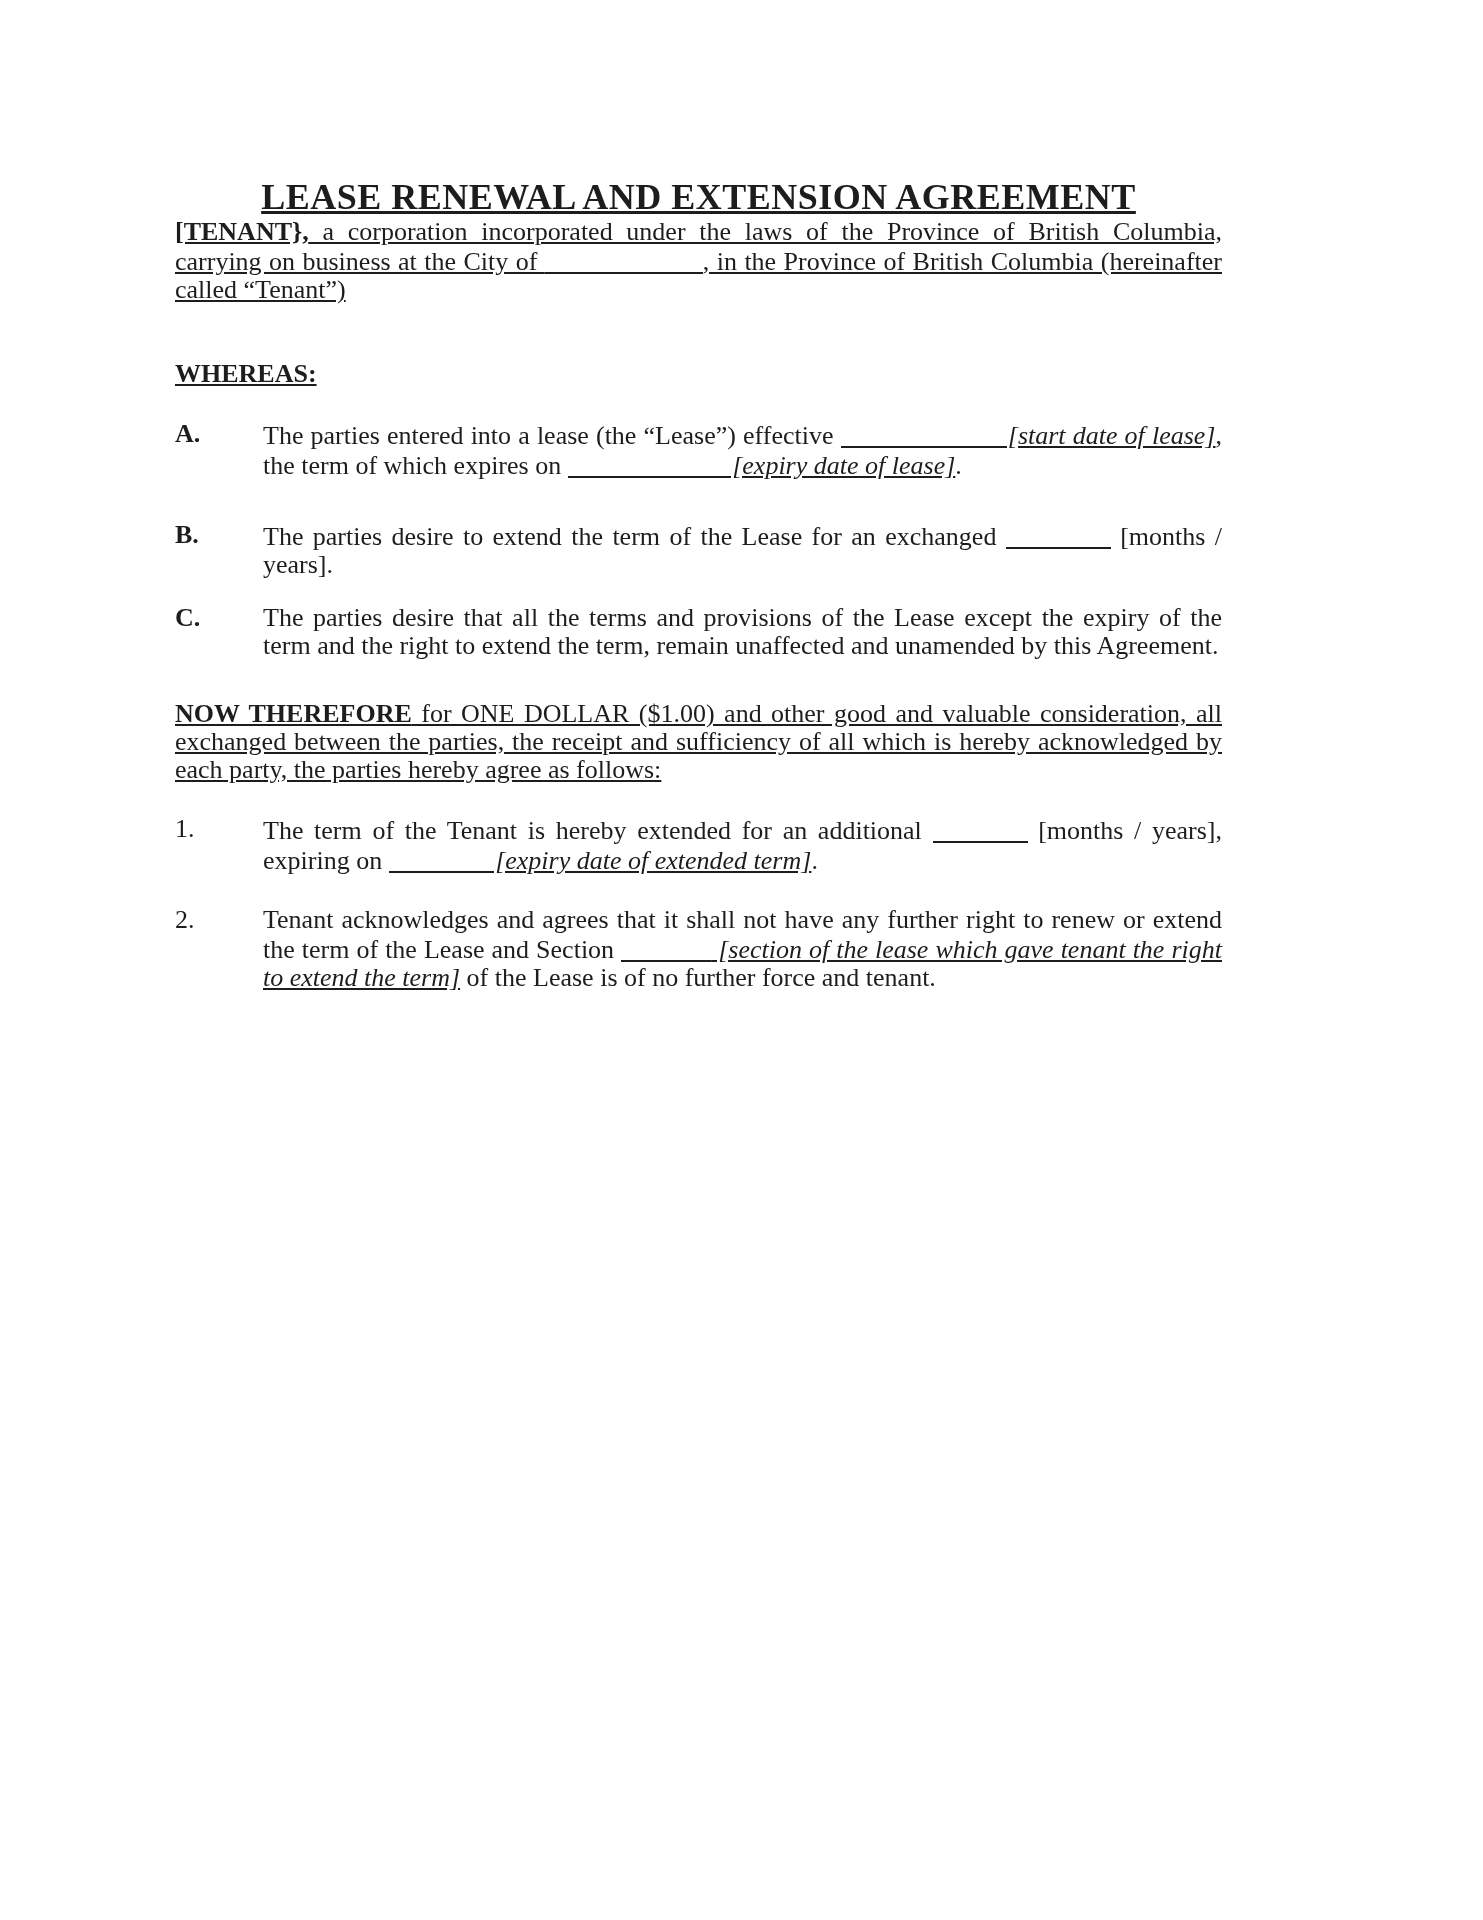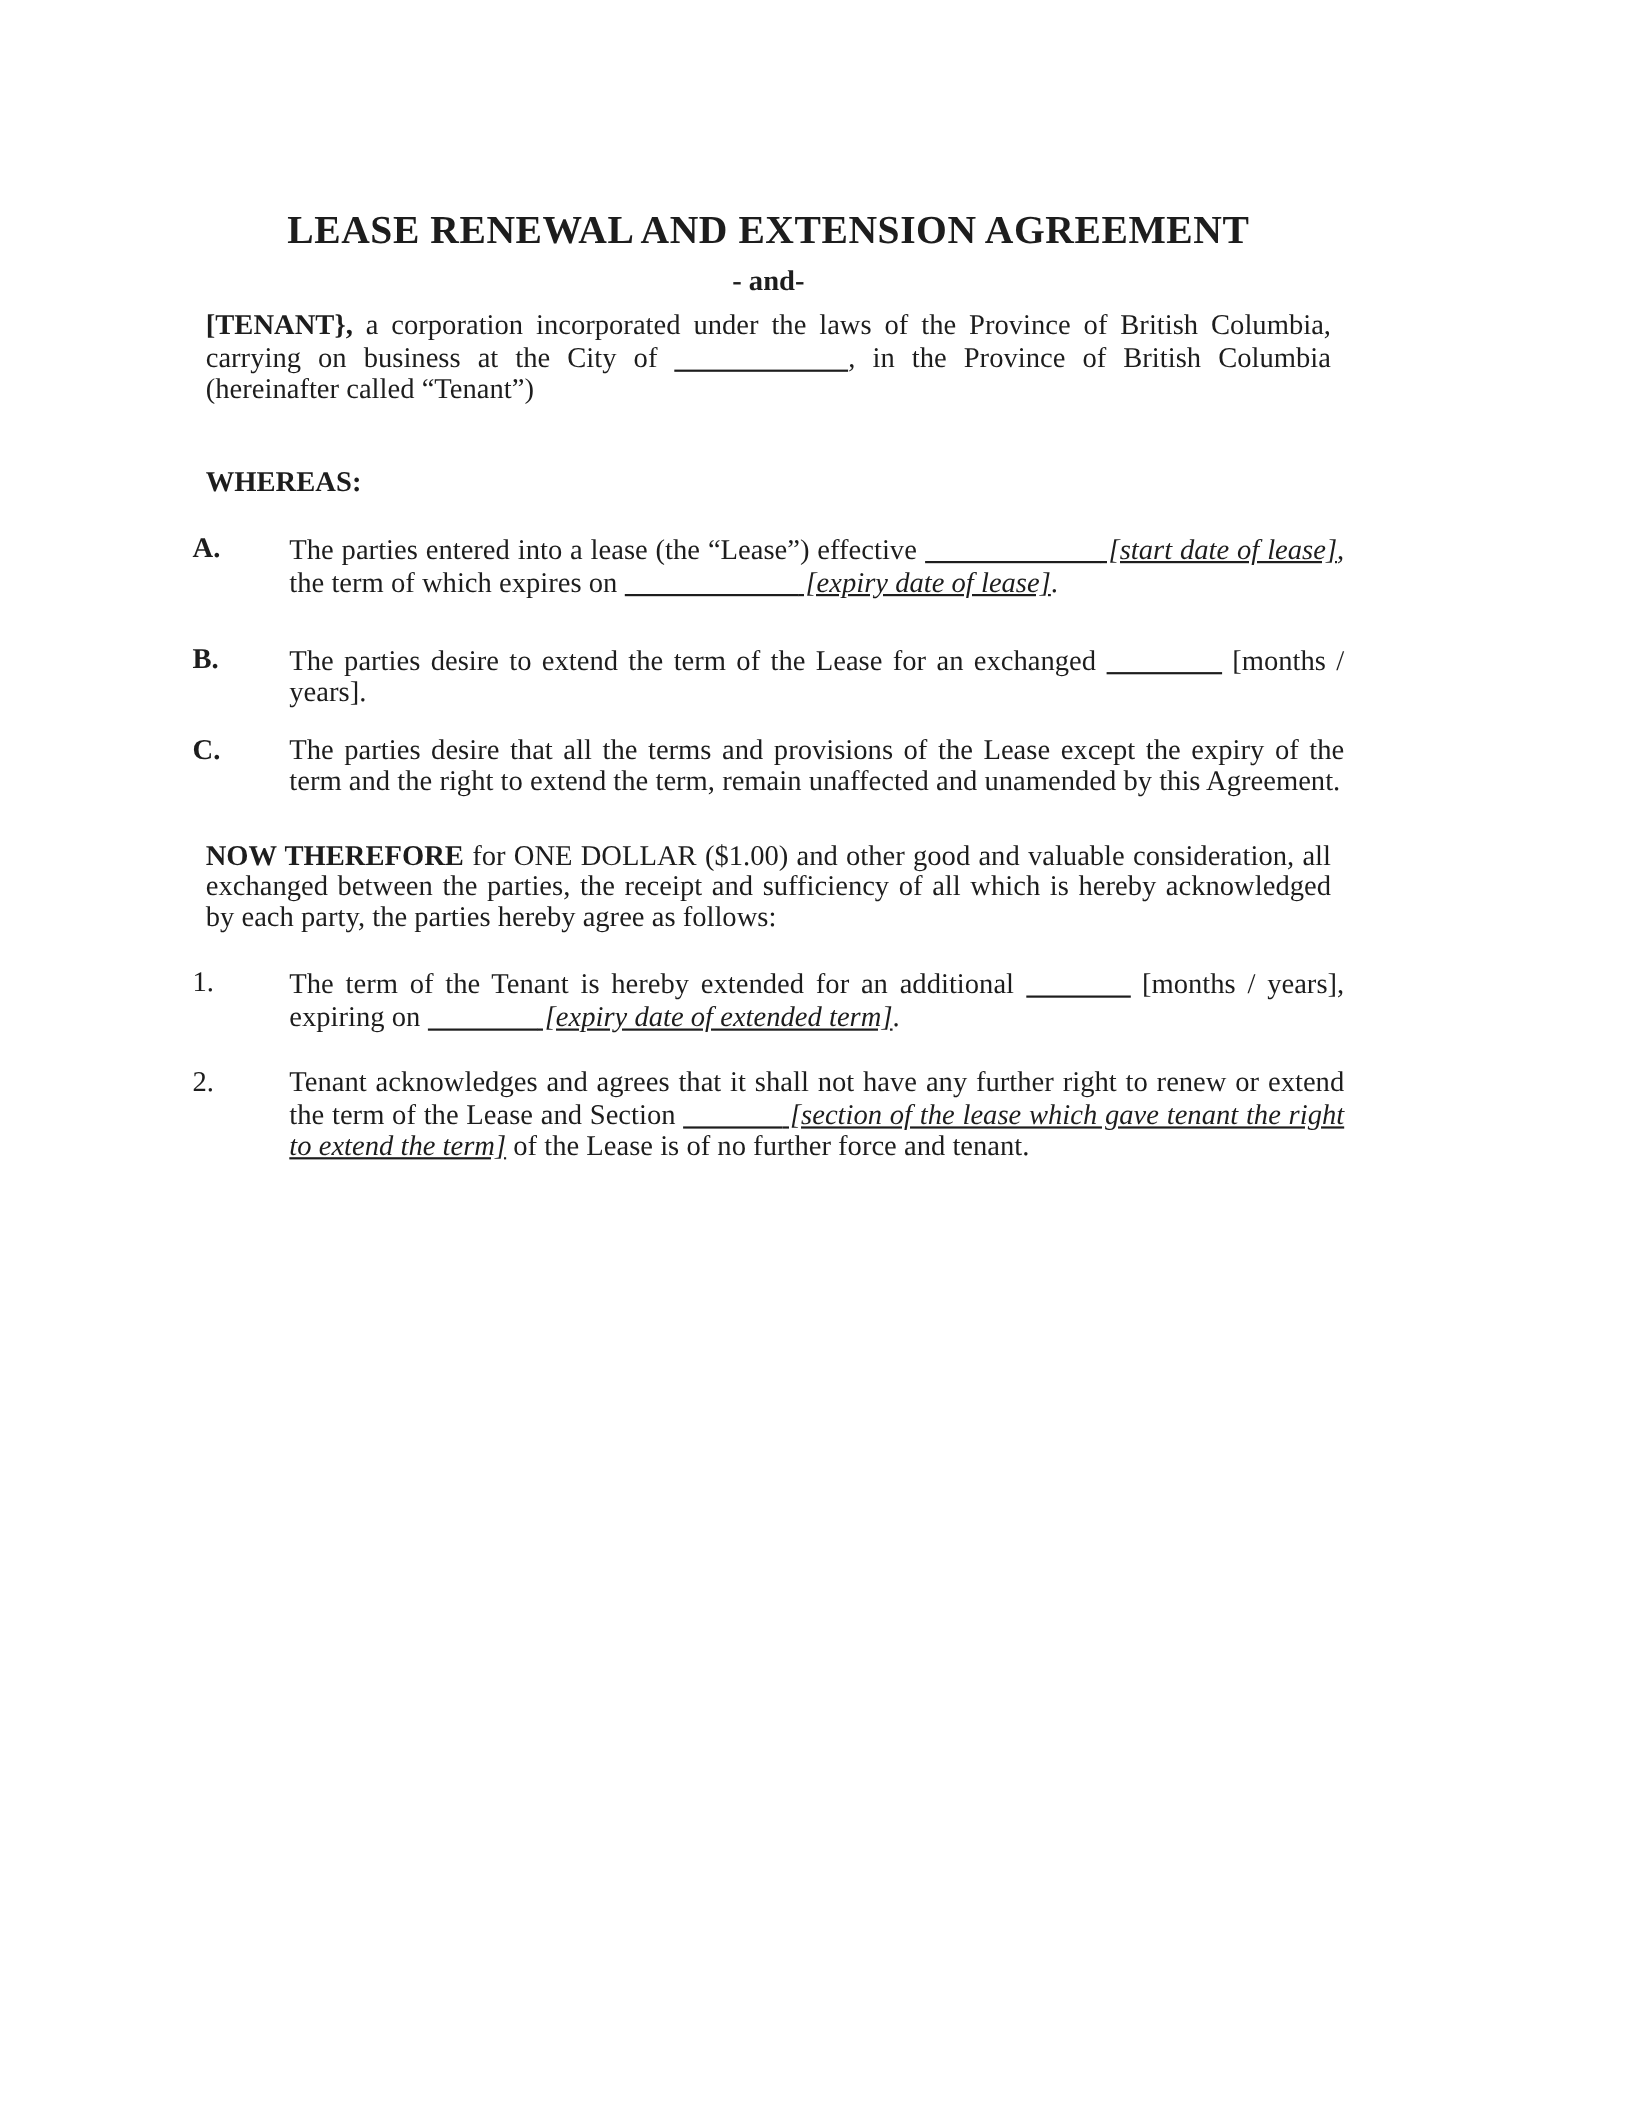--- a/index.html
+++ b/index.html
@@ -8,21 +8,21 @@
     font-family: "Liberation Serif", "DejaVu Serif", serif;
     color: #1d1d1d;
   }
   .page {
     box-sizing: border-box;
     width: 1483px; height: 1920px;
     padding: 176px 261px 0 175px;
     background: #ffffff;
     font-size: 26px; line-height: 28px;
   }
-  .page p, .page div.block { margin: 12px; }
+  .page p, .page div.block { margin: 0; text-decoration: underline; }
   .title {
     font-size: 36px; line-height: 42px; font-weight: bold;
     text-align: center;
     margin: 0 -86px 54px 0;
     letter-spacing: 0.5px;
   }
   .heading { font-weight: bold; }
   .bold { font-weight: bold; }
   .justified { text-align: justify; }
   .indented { margin-left: 88px; }
@@ -50,21 +50,20 @@
 </style>
 </head>
 <body>
 
 <div class="page">
 
   <div class="block title">LEASE RENEWAL AND EXTENSION AGREEMENT</div>
 
 
 
-  <div class="block and-sep">- and-</div>
 
   <p class="indented justified mb56"><span class="bold">[TENANT},</span><span> a corporation incorporated under the laws of the Province of British Columbia, carrying on business at the City of </span><span class="blank" style="width:158px"></span><span>, in the Province of British Columbia (hereinafter called “Tenant”)</span></p>
 
   <div class="block heading mb32">WHEREAS:</div>
 
   <div class="clause-row mb41">
     <span class="clause-label bold">A.</span>
     <div class="clause-body justified"><span>The parties entered into a lease (the “Lease”) effective </span><span class="blank" style="width:160px"></span><i> [start date of lease]</i><span>, the term of which expires on </span><span class="blank" style="width:158px"></span><i> [expiry date of lease]</i><span>.</span></div>
   </div>
 

